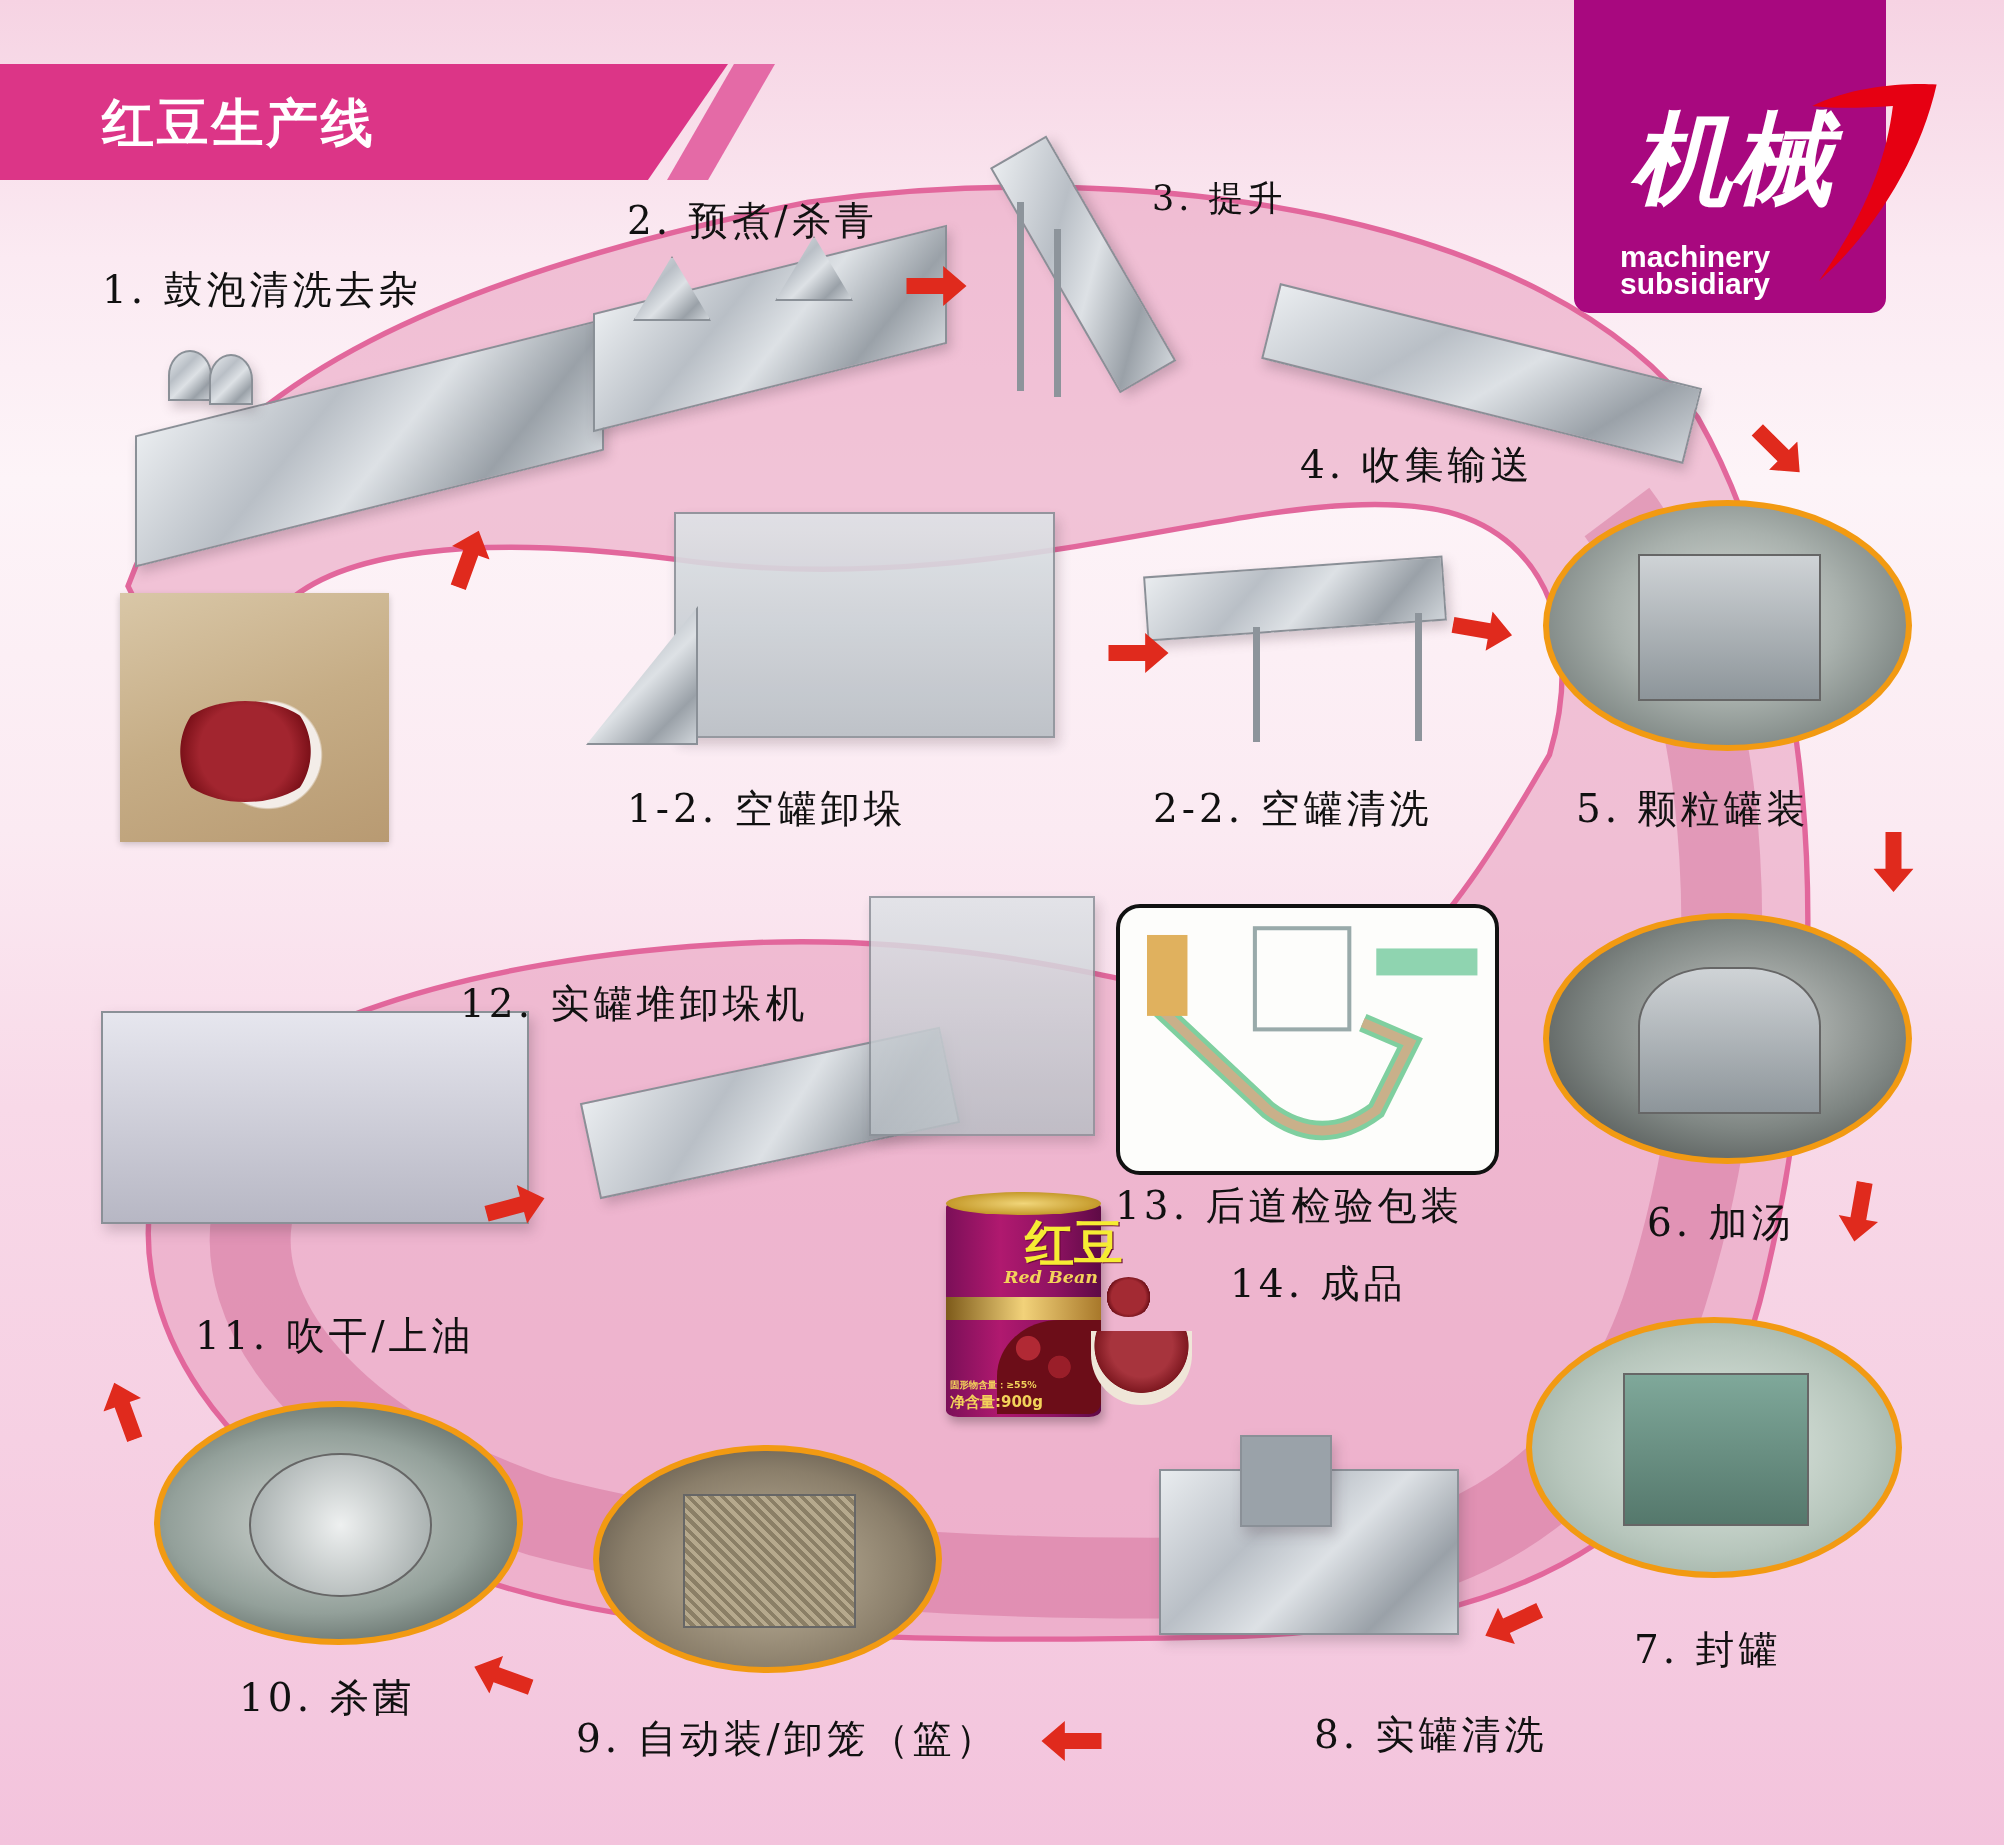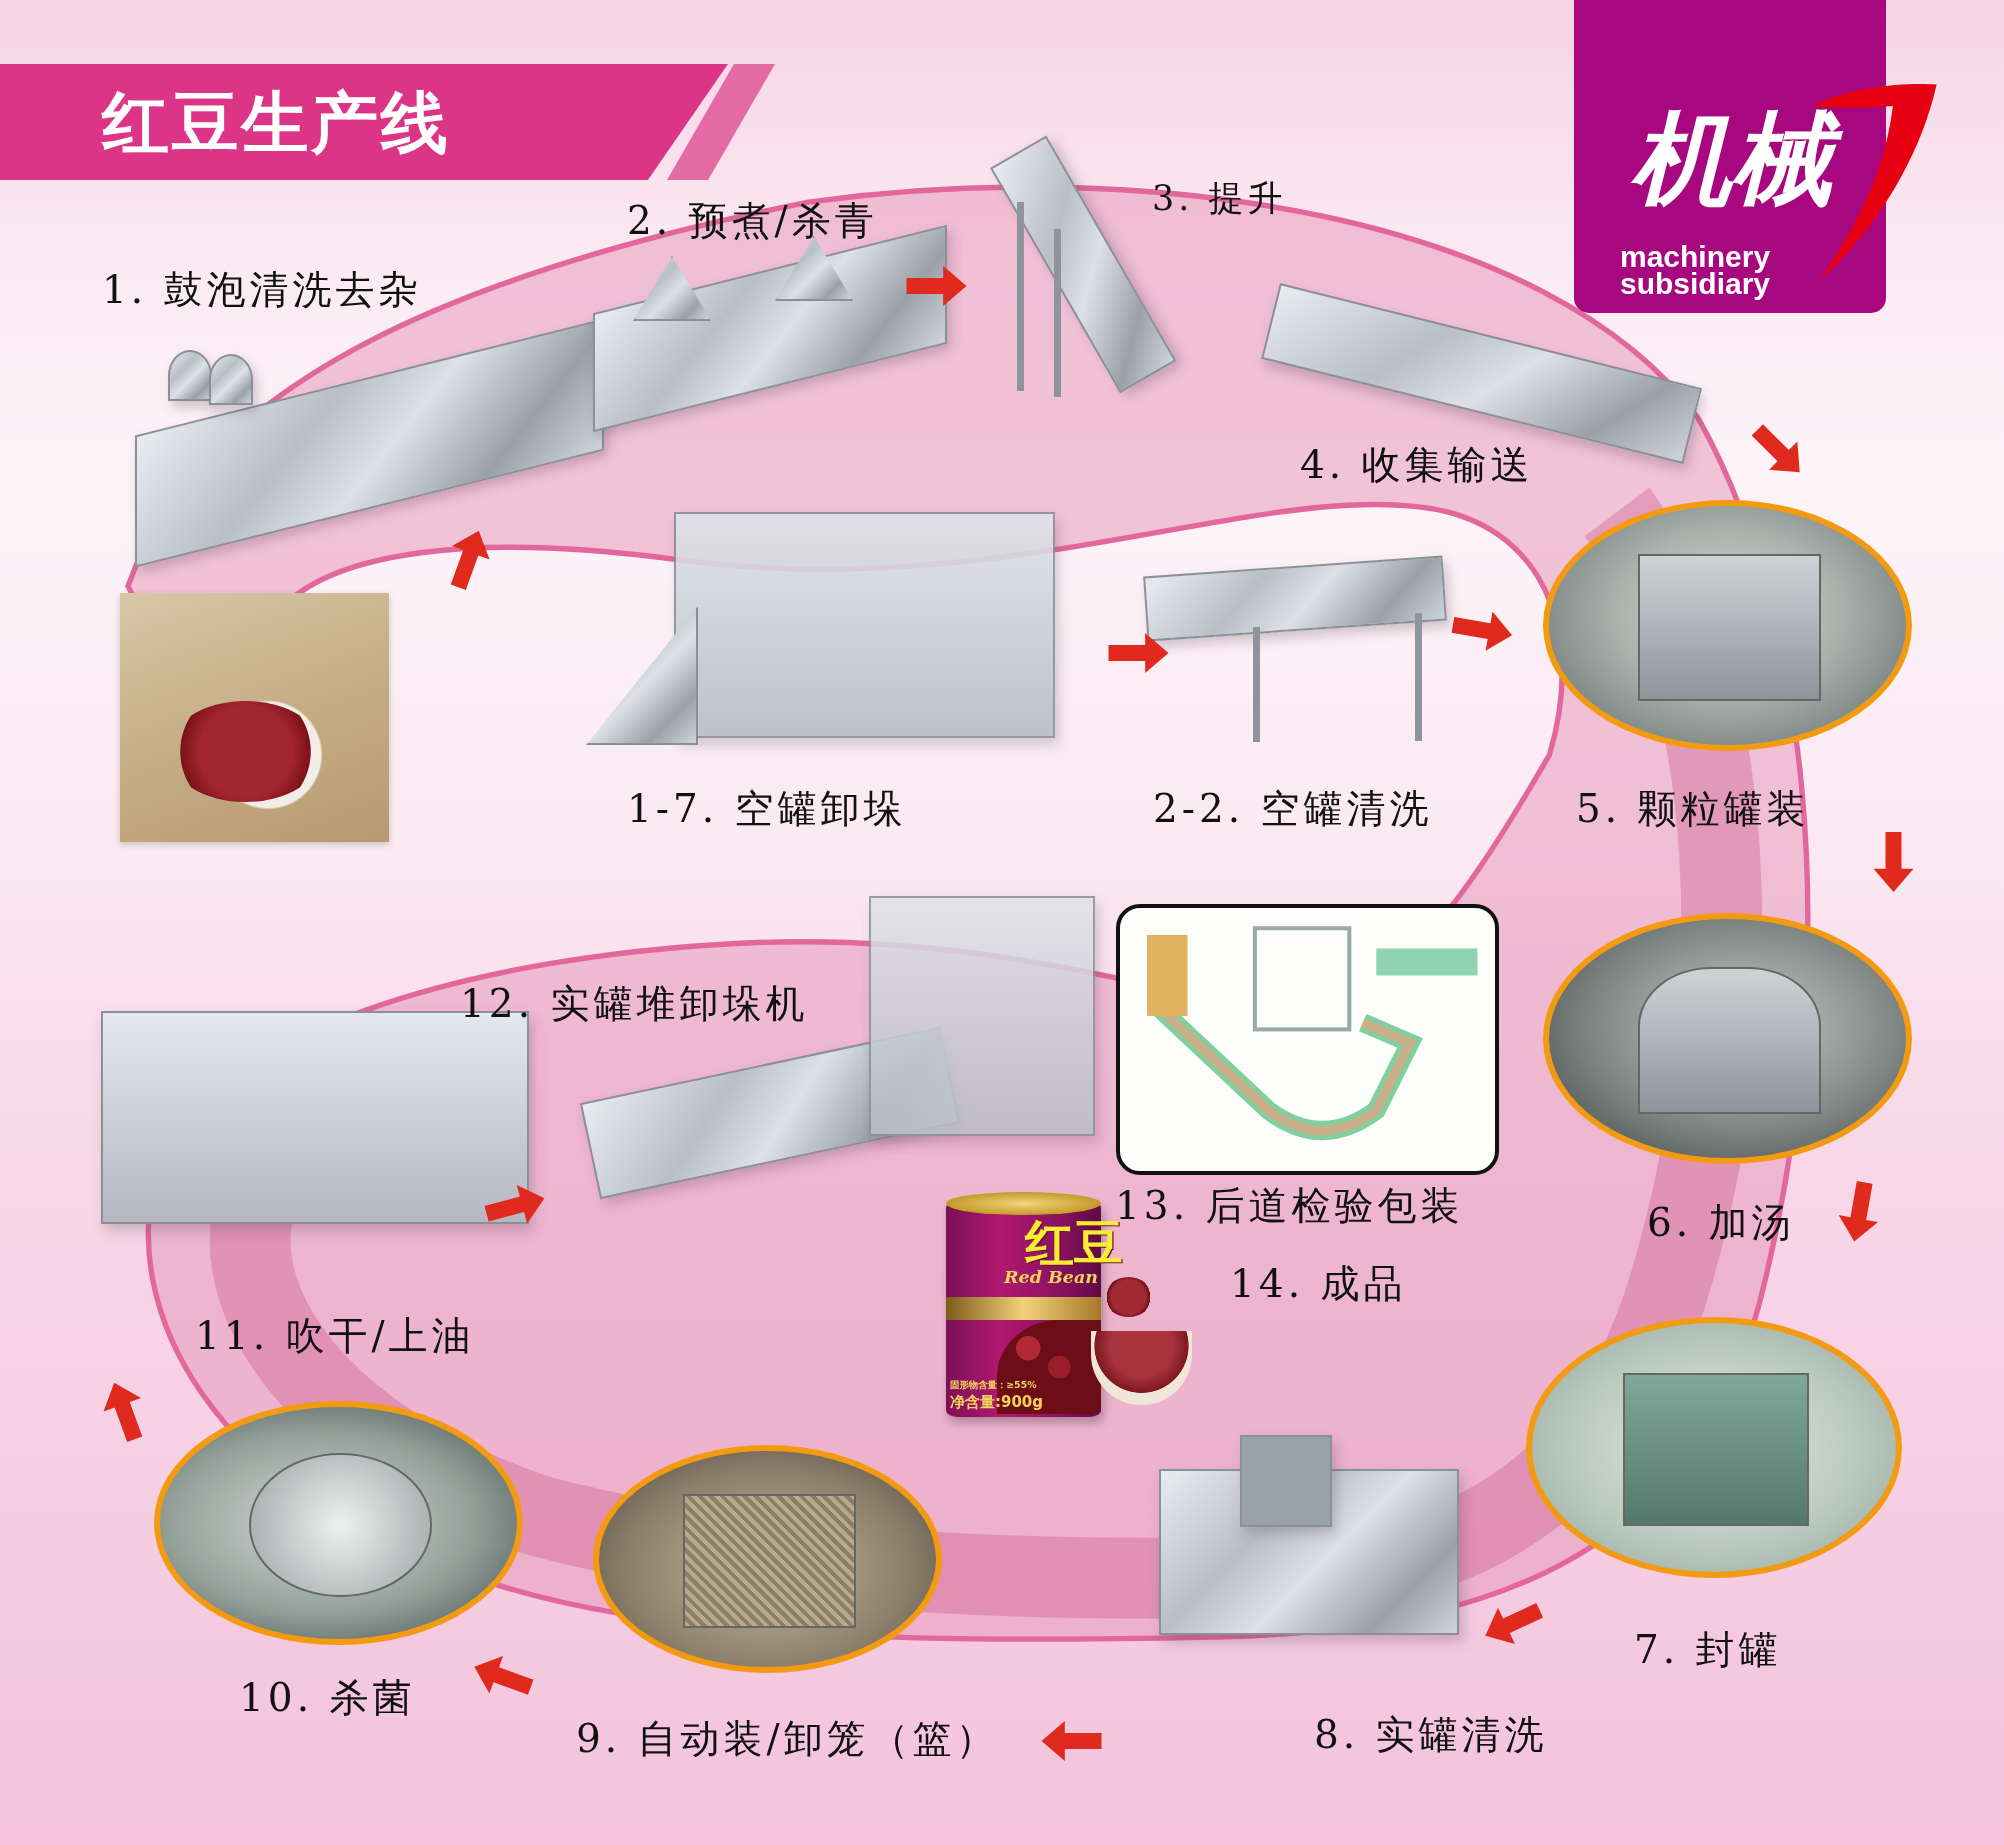--- a/index.html
+++ b/index.html
@@ -15,21 +15,21 @@
     clip-path: polygon(0 0, 100% 0, 89% 100%, 0 100%);
   }
   .title-stripe {
     position:absolute; left:667px; top:64px; width:108px; height:116px;
     background:#e46aa6;
     clip-path: polygon(62% 0, 100% 0, 38% 100%, 0 100%);
   }
   .title-text {
     position:absolute; left:102px; top:79px; color:#fff;
     font-family:"DejaVu Sans","Liberation Sans",sans-serif;
-    font-size:67px; font-weight:bold; letter-spacing:2.7px; line-height:88px;
+    font-size:52px; font-weight:bold; letter-spacing:2.7px; line-height:88px;
   }
   .logo {
     position:absolute; left:1574px; top:0; width:312px; height:313px;
     background:#a8087f; border-radius:0 0 15px 15px;
   }
   .logo-swoosh {
     position:absolute; left:1792px; top:79px; width:148px; height:202px;
   }
   .logo-cn {
     position:absolute; left:1597px; top:101px; width:269px; text-align:center;
@@ -206,21 +206,21 @@
   <div style="font-size:9.4px;">固形物含量：≥55%</div>
   <div>净含量:900g</div>
 </div>
 <div class="spoon"></div>
 <div class="bowl"></div>
 
 <div class="label" style="left:102px;top:266px;">1. 鼓泡清洗去杂</div>
 <div class="label" style="left:627px;top:197px;">2. 预煮/杀青</div>
 <div class="label" style="left:1152px;top:175px;font-size:35px;">3. 提升</div>
 <div class="label" style="left:1300px;top:441px;">4. 收集输送</div>
-<div class="label" style="left:627px;top:785px;">1-7. 空罐卸垛</div>
+<div class="label" style="left:627px;top:785px;">1-2. 空罐卸垛</div>
 <div class="label" style="left:1153px;top:785px;">2-2. 空罐清洗</div>
 <div class="label" style="left:1576px;top:785px;">5. 颗粒罐装</div>
 <div class="label" style="left:1647px;top:1199px;">6. 加汤</div>
 <div class="label" style="left:1634px;top:1610px;margin-top:16px;">7. 封罐</div>
 <div class="label" style="left:1314px;top:1711px;">8. 实罐清洗</div>
 <div class="label" style="left:576px;top:1715px;">9. 自动装/卸笼（篮）</div>
 <div class="label" style="left:239px;top:1674px;">10. 杀菌</div>
 <div class="label" style="left:195px;top:1312px;">11. 吹干/上油</div>
 <div class="label" style="left:460px;top:980px;">12. 实罐堆卸垛机</div>
 <div class="label" style="left:1115px;top:1182px;">13. 后道检验包装</div>

